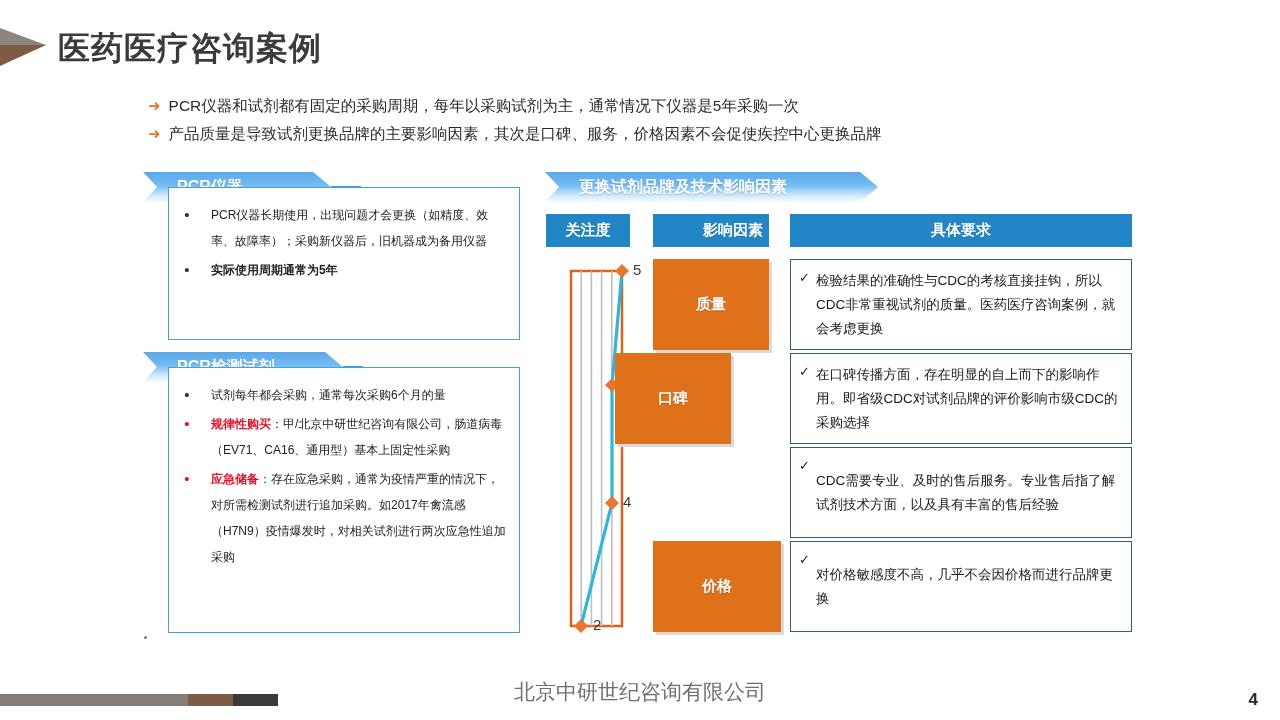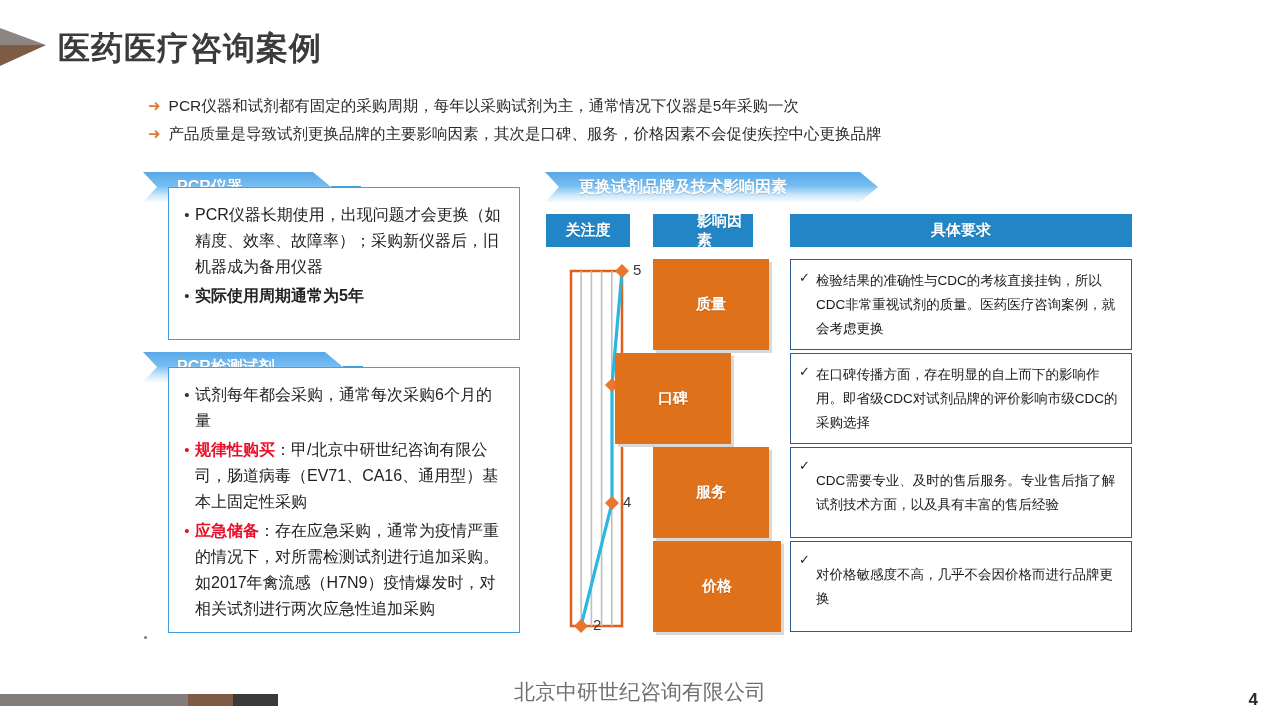--- a/index.html
+++ b/index.html
@@ -54,21 +54,21 @@
   .panel {
     position: absolute; border: 1.5px solid #41a1dd; background: #ffffff;
   }
   .panel-list { padding: 14px 12px 10px 10px; }
   .li { display: flex; align-items: flex-start; margin-bottom: 3px; }
   .li-dot {
     flex: 0 0 auto; width: 16px; text-align: center;
     font-size: 15px; line-height: 26px; color: #333;
   }
   .li-dot.red { color: #E8102A; }
-  .li-text { font-size: 16px; line-height: 26px; color: #222; }
+  .li-text { font-size: 12px; line-height: 26px; color: #222; margin-left: 16px; }
   .li-text b { font-weight: bold; }
   .li-text .hl { color: #E8102A; font-weight: bold; }
 
   
   .th {
     position: absolute; background: #2286C6; height: 33px;
     display: flex; align-items: center; justify-content: center;
     color: #fff; font-size: 15px; font-weight: bold;
     text-shadow: 0 1px 1px rgba(0,0,0,0.15);
   }
@@ -177,21 +177,21 @@
     </div>
   </div>
 
   <div class="ribbon" style="left:545px; top:172px; width:333px;">
     <span class="ribbon-label">更换试剂品牌及技术影响因素</span>
   </div>
 
   <div class="th" style="left:546px; top:214px; width:84px;">
     <span>关注度</span>
   </div>
-  <div class="th" style="left:653px; top:214px; width:100px;padding-left:44px;">
+  <div class="th" style="left:653px; top:214px; width:116px;padding-left:44px;">
     <span>影响因素</span>
   </div>
   <div class="th" style="left:790px; top:214px; width:342px;">
     <span>具体要求</span>
   </div>
 
   <svg class="chart" style="left:540px; top:255px;" width="110" height="385" viewBox="0 0 110 385">
 
     <rect x="31" y="16" width="51" height="355" fill="none" stroke="#E0601B" stroke-width="2.5"></rect>
 
@@ -216,23 +216,20 @@
   <div style="position:absolute; left:623px; top:375px; font-size:15px; color:#3a3a3a;">4</div>
   <div style="position:absolute; left:623px; top:493px; font-size:15px; color:#3a3a3a;">4</div>
   <div style="position:absolute; left:593px; top:616px; font-size:15px; color:#3a3a3a;">2</div>
 
   <div class="factor" style="left:653px; top:259px; width:116px; height:91px;">
     <span>质量</span>
   </div>
   <div class="factor" style="left:615px; top:353px; width:116px; height:91px;">
     <span>口碑</span>
   </div>
-  <div class="factor" style="left:653px; top:447px; width:116px; height:91px;">
-    <span>服务</span>
-  </div>
   <div class="factor" style="left:653px; top:541px; width:128px; height:91px;">
     <span>价格</span>
   </div>
 
   <div class="req" style="left:790px; top:259px; width:342px; height:91px;">
     <span class="req-check">✓</span>
     <span class="req-text">检验结果的准确性与CDC的考核直接挂钩，所以CDC非常重视试剂的质量。医药医疗咨询案例，就会考虑更换</span>
   </div>
   <div class="req" style="left:790px; top:353px; width:342px; height:91px;">
     <span class="req-check">✓</span>

